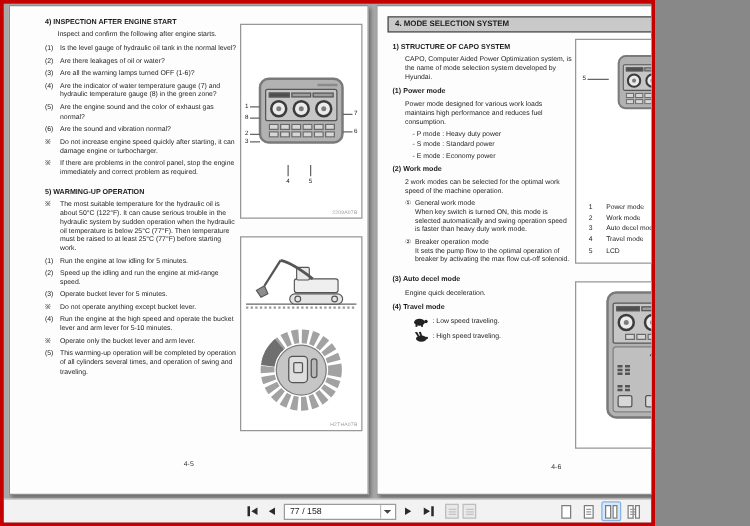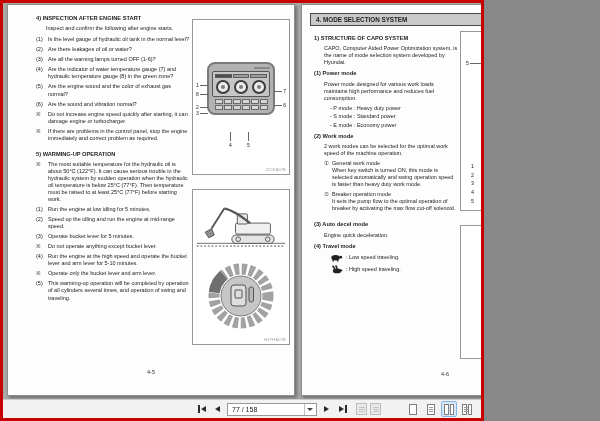--- a/index.html
+++ b/index.html
@@ -1,19 +1,19 @@
 <!DOCTYPE html>
 <html><head>
 <meta charset="utf-8">
 <style>
   *{margin:0;padding:0;box-sizing:border-box}
   html,body{width:600px;height:421px;overflow:hidden;background:#888;
     font-family:"Liberation Sans",sans-serif;color:#1c1c1c;
     -webkit-font-smoothing:antialiased}
-  #screen{position:relative;width:484px;height:421px;border:3px solid #c40000;background:#a8a8a8;overflow:hidden}
+  #screen{position:relative;width:524px;height:421px;border:3px solid #c40000;background:#a8a8a8;overflow:hidden}
   
   #canvas{position:absolute;left:0;right:0;top:0;bottom:19px;background:#a8a8a8}
   .page{position:absolute;top:1px;width:288px;height:392px;background:#fdfdfd;border:1px solid #8d8d8d;
         box-shadow:2px 2px 3px rgba(0,0,0,.35)}
   #page-left{left:4px}
   #page-right{left:298px}
   .pagenum{position:absolute;left:0;right:0;text-align:center;font-size:5.5px;color:#333}
   
   .txtcol{position:absolute;left:28px;top:10px;width:154px;font-size:5.5px;line-height:1.28}
   .txtcol2{position:absolute;left:12px;top:30px;width:144px;font-size:5.5px;line-height:1.28}

